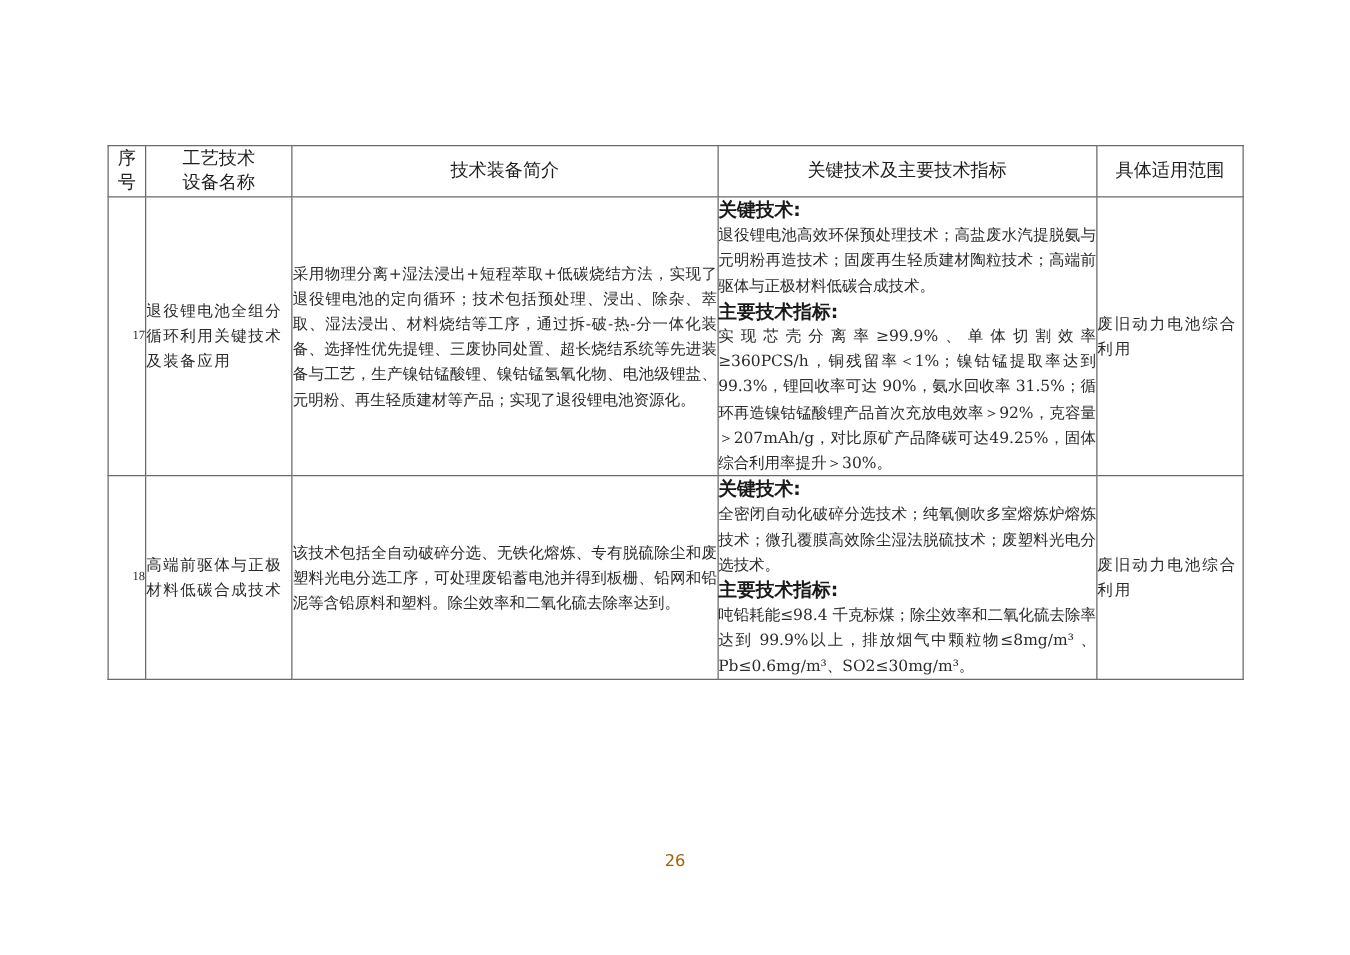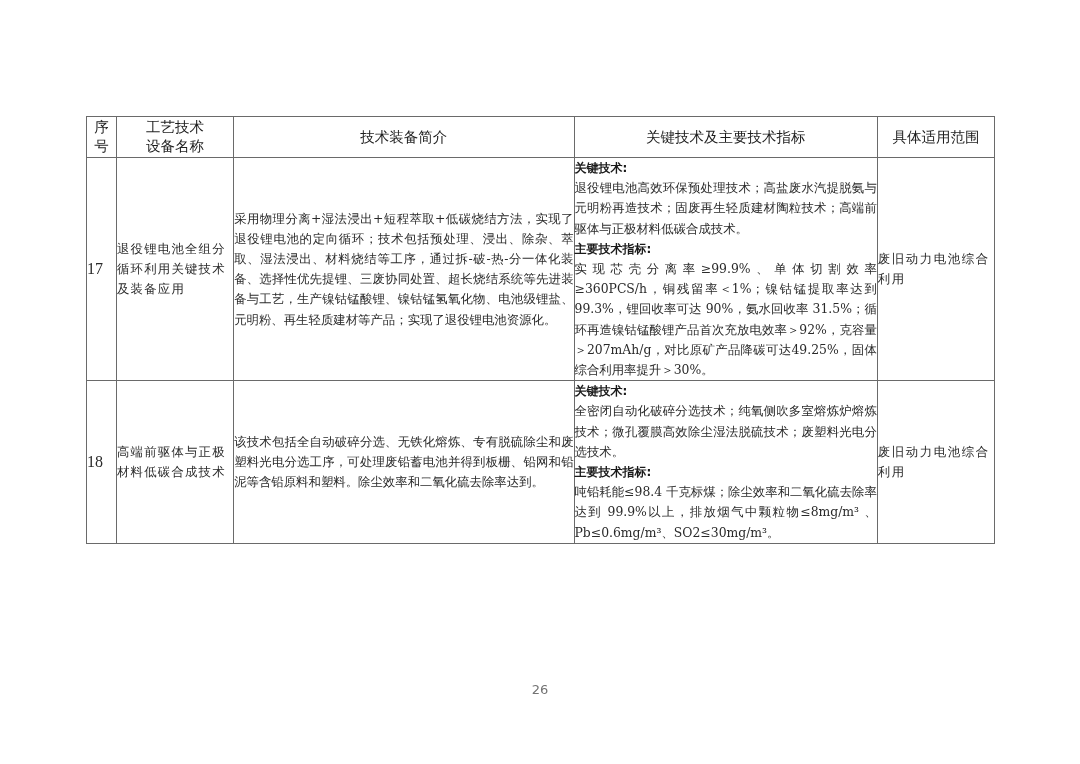--- a/index.html
+++ b/index.html
@@ -11,33 +11,33 @@
   table.main td, table.main th { border: 1px solid #6a6a6a; vertical-align: middle; padding: 0; }
   table.main { border: 1.5px solid #555; }
   th { font-family: "DejaVu Sans", "Liberation Sans", sans-serif; font-weight: normal;
        font-size: 14.5px; color: #1e1e1e; line-height: 19px; text-align: center; height: 40px; }
   .col-no { width: 30px; }
   .col-name { width: 117px; }
   .col-intro { width: 340px; }
   .col-key { width: 303px; }
   .col-scope { width: 117px; }
   td { font-size: 12.4px; line-height: 20.2px; }
-  td.no { text-align: left; font-family: "Liberation Serif", serif; font-size: 16px; }
+  td.no { text-align: right; font-family: "Liberation Serif", serif; font-size: 10px; }
   td.name { padding: 0 6px 0 7px; letter-spacing: 1.2px; }
   td.intro { padding: 0 5px 0 6px; text-align: justify; }
   td.key { padding: 1px 4px 3px 4px; vertical-align: top; }
   td.scope { padding: 0 6px 0 8px; letter-spacing: 1.6px; }
   .key-heading { font-weight: bold; font-family: "DejaVu Sans", "Liberation Sans", sans-serif;
-                 font-size: 12px; color: #1a1a1a; }
+                 font-size: 15px; color: #1a1a1a; }
   .key-text { text-align: justify; }
   .row17 td { height: 221px; }
   .row18 td { height: 158px; }
   .row18 td.intro { vertical-align: middle; }
   .page-number { position: absolute; left: 520px; top: 682px; width: 40px; text-align: center;
-                 font-family: "DejaVu Sans", "Liberation Sans", sans-serif; font-size: 13px; color: #737373; }
+                 font-family: "DejaVu Sans", "Liberation Sans", sans-serif; font-size: 13px; color: #a16207; }
 </style>
 </head>
 <body>
 
 <div class="page">
   <table class="main">
     <colgroup>
       <col class="col-no">
         <col class="col-name">
         <col class="col-intro">

